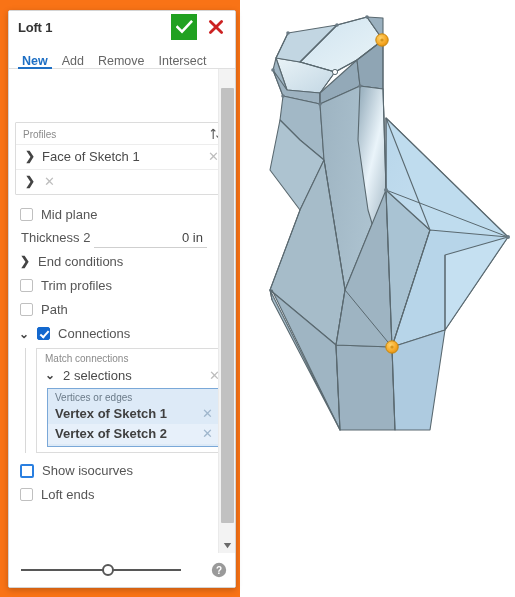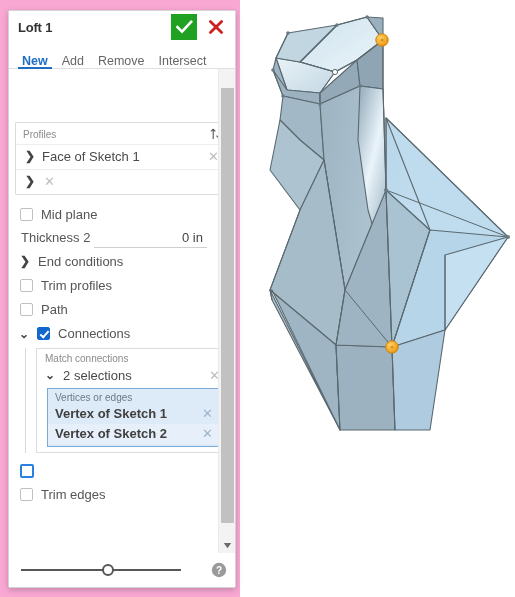--- a/index.html
+++ b/index.html
@@ -3,21 +3,21 @@
 <meta charset="utf-8">
 <style>
   * { box-sizing: border-box; }
   html, body {
     margin: 0; padding: 0;
     width: 515px; height: 597px;
     background: #ffffff;
     font-family: "Liberation Sans", sans-serif;
     overflow: hidden;
   }
-  #root { position: relative; width: 515px; height: 597px; background: #f9a8d4; }
+  #root { position: relative; width: 515px; height: 597px; background: #f97316; }
 
   
   .panel {
     position: absolute;
     left: 8px; top: 10px;
     width: 228px; height: 578px;
     background: #ffffff;
     border: 1px solid #d4d4d4;
     border-radius: 2px;
     box-shadow: 0 2px 6px rgba(0,0,0,0.22);
@@ -483,25 +483,26 @@
               <div class="innerbox-row alt">
                 <span class="row-label">Vertex of Sketch 2</span>
                 <span class="row-x">✕</span>
               </div>
             </div>
           </div>
         </div>
 
         <div class="cbrow" style="margin-top:6px;">
           <span class="cb focused"></span>
+          <span>Show isocurves</span>
         </div>
 
         <div class="cbrow">
           <span class="cb"></span>
-          <span>Trim edges</span>
+          <span>Loft ends</span>
         </div>
 
       </div>
 
       <div class="scrollbar">
 
         <div class="sb-thumb"></div>
         <div class="sb-arrow down">
           <svg width="9" height="7" viewBox="0 0 9 7">
             <polygon points="4.5,6.2 0.8,1 8.2,1" fill="#6b6b6b"></polygon>

